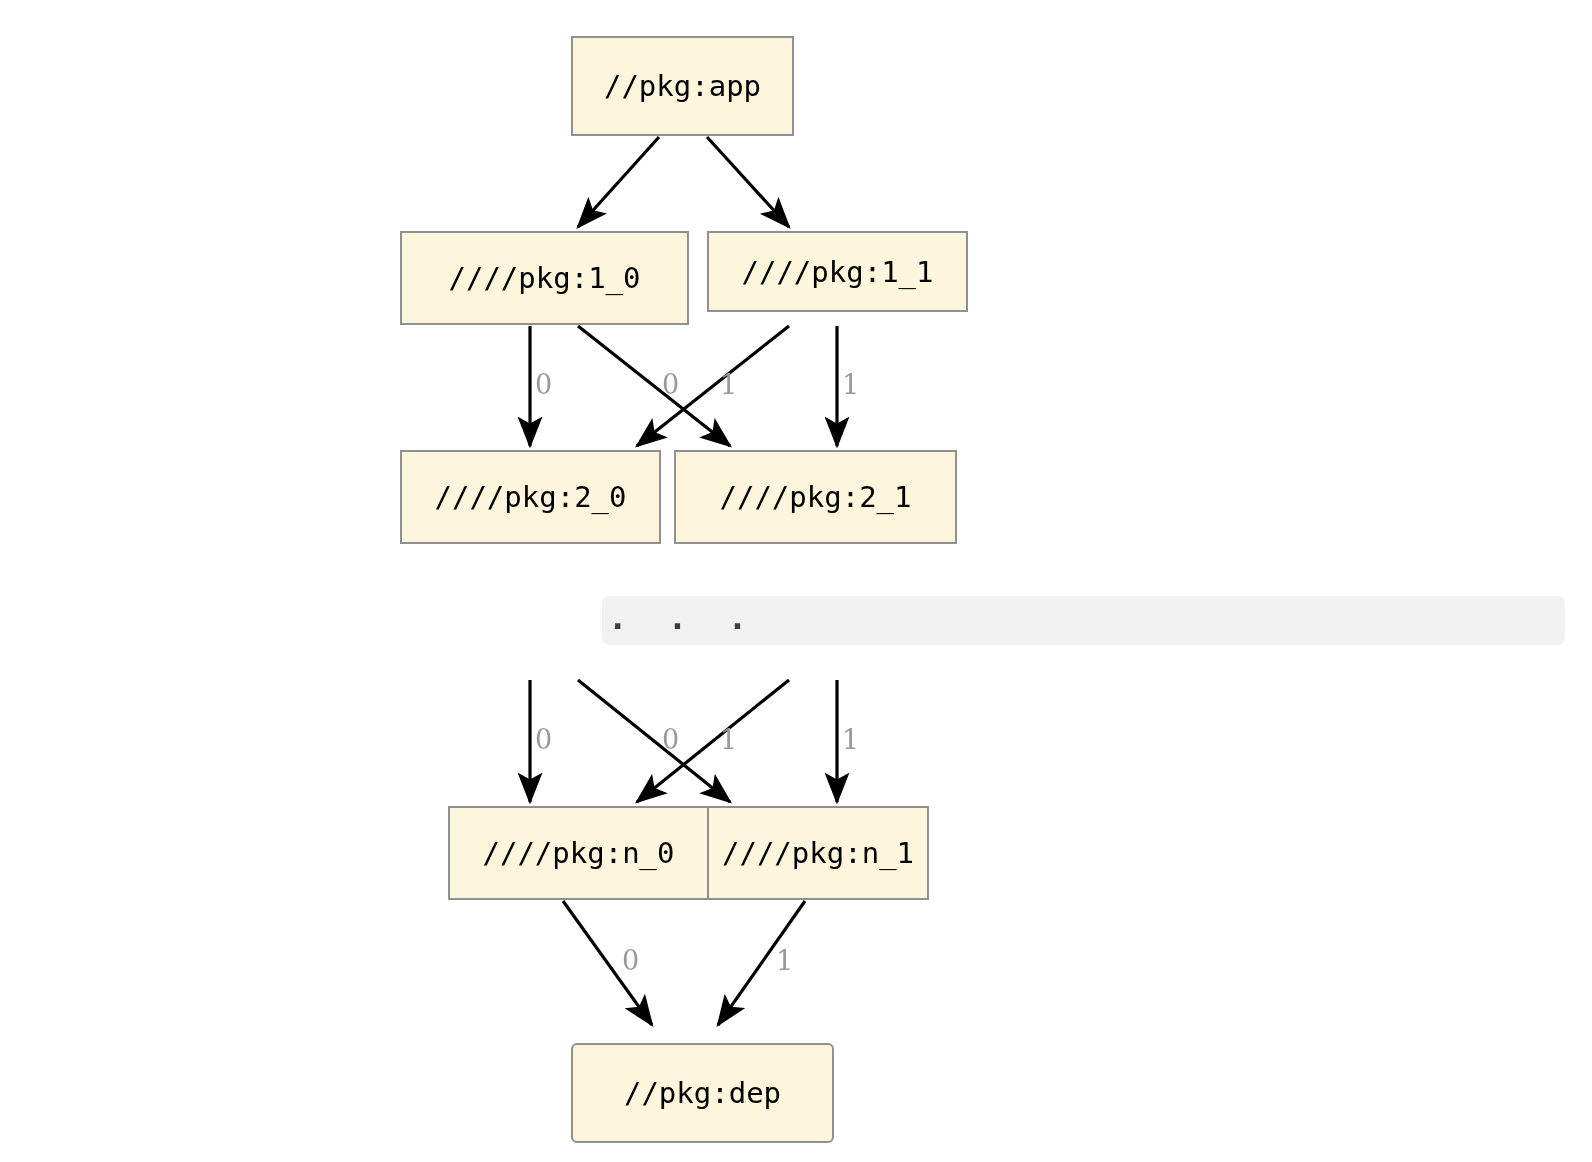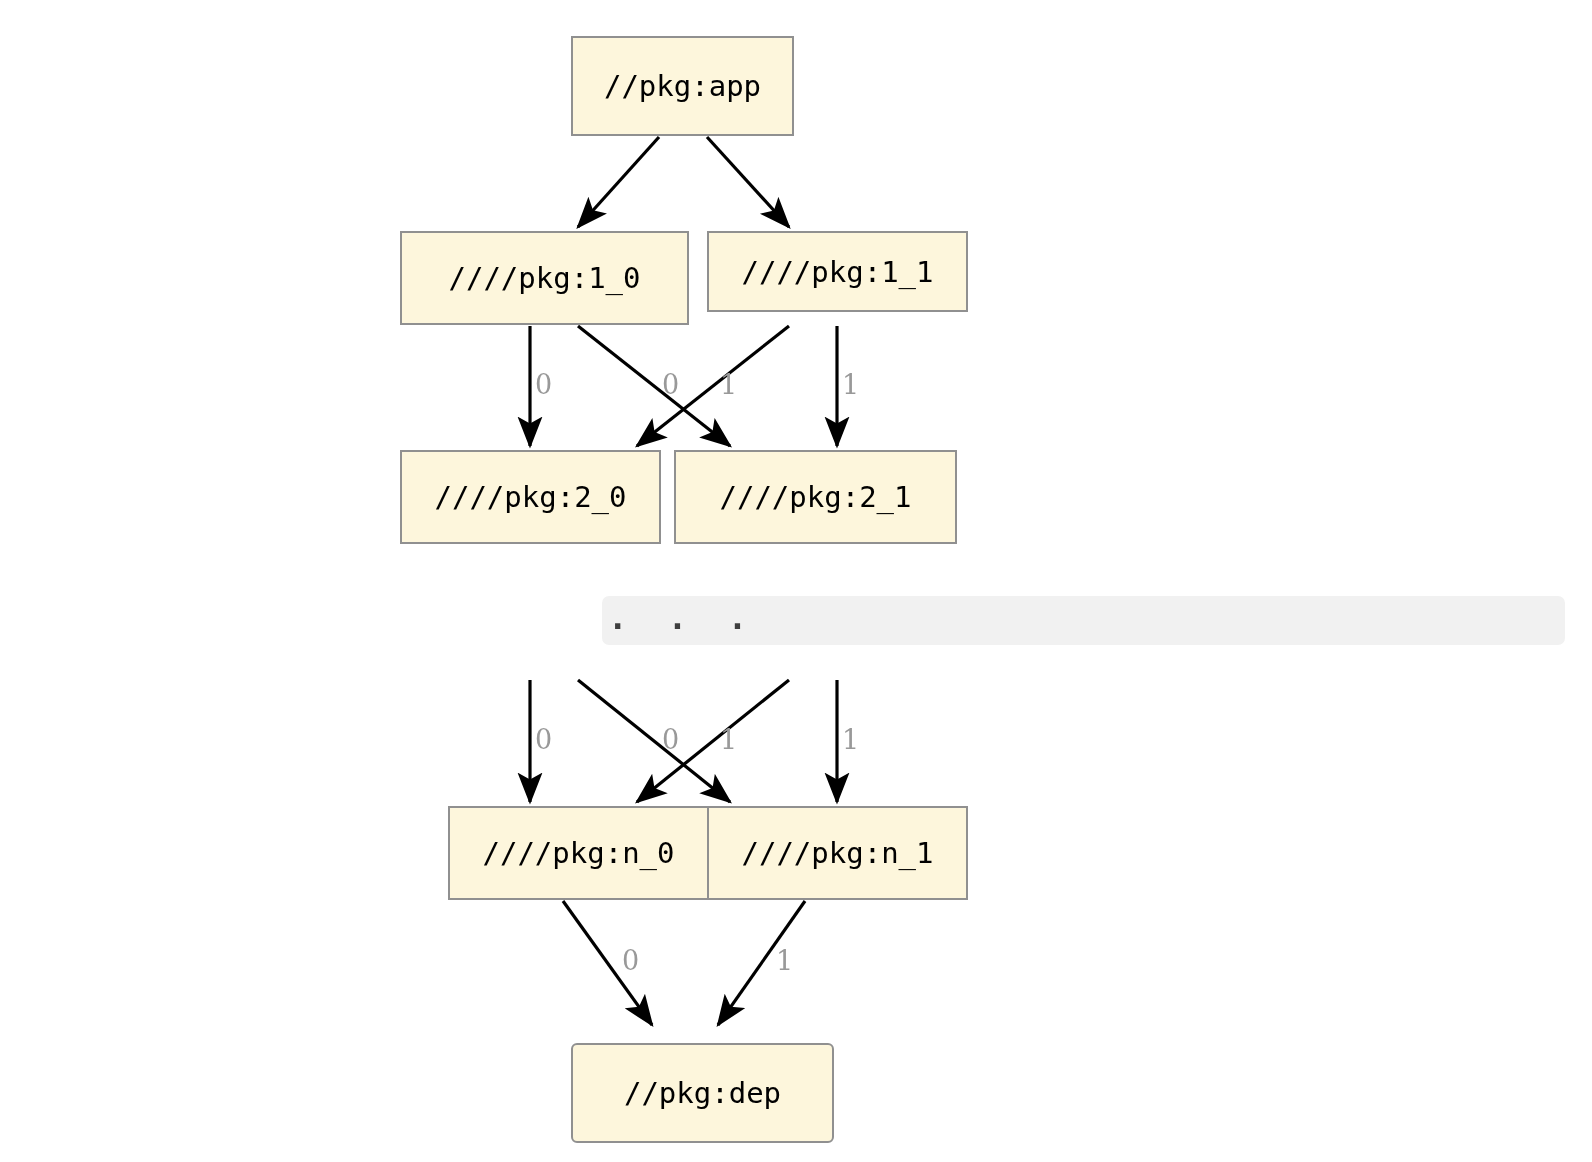--- a/index.html
+++ b/index.html
@@ -105,21 +105,21 @@
       </div>
       <div class="node-box" style="left: 400px; top: 450px; width: 261px; height: 94px;">
         <span>////pkg:2_0</span>
       </div>
       <div class="node-box" style="left: 674px; top: 450px; width: 283px; height: 94px;">
         <span>////pkg:2_1</span>
       </div>
       <div class="node-box" style="left: 400px; top: 806px; width: 261px; height: 94px; margin-left: 48px;">
         <span>////pkg:n_0</span>
       </div>
-      <div class="node-box" style="left: 707px; top: 806px; width: 261px; height: 94px;">
+      <div class="node-box" style="left: 707px; top: 806px; width: 222px; height: 94px;">
         <span>////pkg:n_1</span>
       </div>
       <div class="node-box" style="left: 571px; top: 1043px; width: 263px; height: 100px; border-radius: 6px;">
         <span>//pkg:dep</span>
       </div>
     </div>
 
   <div id="labels-layer">
       <div class="edge-label" style="left: 535px; top: 369px;">0</div>
       <div class="edge-label" style="left: 662px; top: 369px;">0</div>

